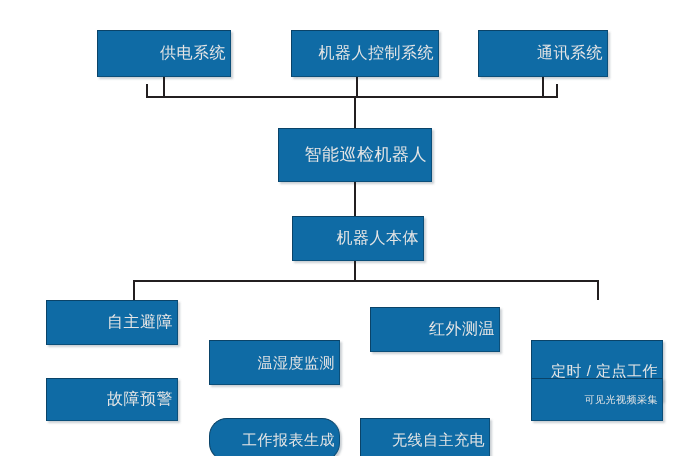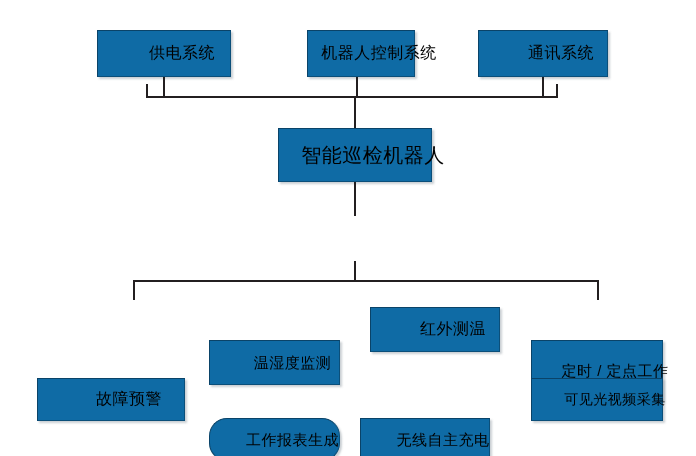--- a/index.html
+++ b/index.html
@@ -17,60 +17,60 @@
     background: #ffffff;
     overflow: hidden;
   }
   .node {
     position: absolute;
     box-sizing: border-box;
     background: #0f6ba5;
     border: 1px solid #0b4f7a;
     border-top-color: #0a4368;
     border-left-color: #0a4368;
-    color: #000000;
+    color: #e5e5e5;
     display: flex;
     align-items: center;
-    justify-content: center;
+    justify-content: flex-end;
     text-align: center;
     line-height: 1.15;
     letter-spacing: 0.5px;
     box-shadow: 2px 2px 2px rgba(140,150,160,0.45);
     user-select: none;
     padding-left: 36px;
   }
   .node-label {
     display: block;
     padding: 0 4px;
     white-space: nowrap;
   }
   
   .sz-16 { font-size: 16px; }
-  .sz-17 { font-size: 20px; }
+  .sz-17 { font-size: 17px; }
   .sz-15 { font-size: 15px; margin-top: 40px; }
-  .sz-14 { font-size: 14px; }
+  .sz-14 { font-size: 10px; }
 
   
   .conn {
     position: absolute;
     background: #231f20;
   }
   .vline { width: 2px; }
   .hline { height: 2px; }
 </style>
 </head>
 <body>
 
 <div id="diagram">
 
   <div class="node sz-16" style="left:97px;  top:30px;  width:134px; height:47px;">
     <span class="node-label">供电系统</span>
   </div>
 
-  <div class="node sz-16" style="left:291px; top:30px;  width:108px; height:47px;margin-left:16px;">
+  <div class="node sz-16" style="left:291px; top:30px;  width:148px; height:47px;">
     <span class="node-label">机器人控制系统</span>
   </div>
 
   <div class="node sz-16" style="left:478px; top:30px;  width:130px; height:47px;font-family:Liberation Serif, serif;">
     <span class="node-label">通讯系统</span>
   </div>
 
   <div class="conn vline" style="left:163px; top:77px;  height:21px;"></div>
   <div class="conn vline" style="left:356px; top:77px;  height:21px;"></div>
   <div class="conn vline" style="left:542px; top:77px;  height:21px;"></div>
@@ -81,41 +81,47 @@
   <div class="conn vline" style="left:556px; top:84px;  height:14px;"></div>
 
   <div class="conn vline" style="left:354px; top:96px;  height:32px;"></div>
 
   <div class="node sz-17" style="left:278px; top:128px; width:154px; height:54px;">
     <span class="node-label">智能巡检机器人</span>
   </div>
 
   <div class="conn vline" style="left:354px; top:182px; height:34px;"></div>
 
+  <div class="node sz-16" style="left:292px; top:216px; width:132px; height:45px;">
+    <span class="node-label">机器人本体</span>
+  </div>
 
   <div class="conn vline" style="left:354px; top:261px; height:20px;"></div>
 
   <div class="conn hline" style="left:133px; top:280px; width:466px;"></div>
   <div class="conn vline" style="left:133px; top:280px; height:20px;"></div>
   <div class="conn vline" style="left:597px; top:280px; height:20px;"></div>
 
+  <div class="node sz-16" style="left:46px;  top:300px; width:132px; height:45px;">
+    <span class="node-label">自主避障</span>
+  </div>
 
   <div class="node sz-15" style="left:209px; top:300px; width:131px; height:45px;">
     <span class="node-label">温湿度监测</span>
   </div>
 
   <div class="node sz-16" style="left:370px; top:307px; width:130px; height:45px;">
     <span class="node-label">红外测温</span>
   </div>
 
   <div class="node sz-15" style="left:531px; top:300px; width:132px; height:61px;">
     <span class="node-label">定时 / 定点工作</span>
   </div>
 
-  <div class="node sz-16" style="left:37px;  top:378px; width:148px; height:43px;">
+  <div class="node sz-16" style="left:46px;  top:378px; width:132px; height:43px;">
     <span class="node-label">故障预警</span>
   </div>
 
   <div class="node sz-15" style="left:209px; top:378px; width:131px; height:43px;border-radius:18px;">
     <span class="node-label">工作报表生成</span>
   </div>
 
   <div class="node sz-15" style="left:360px; top:378px; width:130px; height:43px;">
     <span class="node-label">无线自主充电</span>
   </div>

